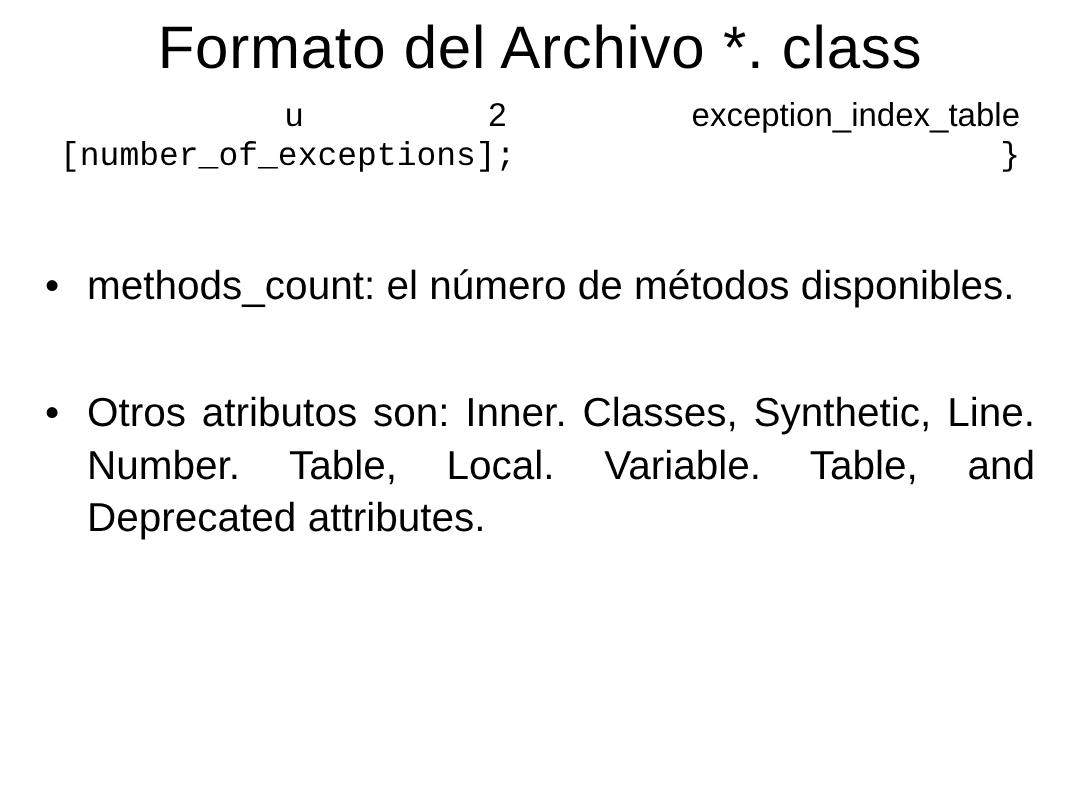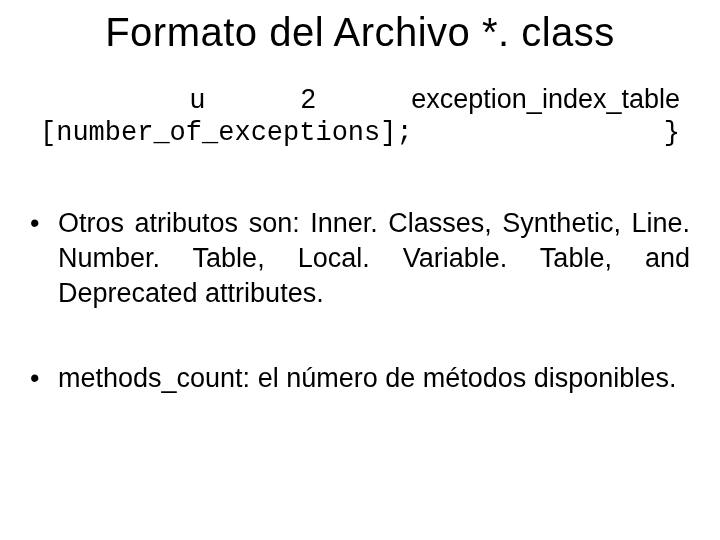--- a/index.html
+++ b/index.html
@@ -15,25 +15,25 @@
     width: 720px;
     height: 540px;
     box-sizing: border-box;
     padding: 10px 30px 20px 30px;
     position: relative;
   }
   .title {
     text-align: center;
     font-size: 40px;
     font-weight: normal;
-    margin: 0 0 28px 0;
+    margin: 0 0 8px 0;
     letter-spacing: 0.5px;
   }
   .code-block {
-    font-size: 27px;
+    font-size: 22px;
     text-align: justify;
     text-align-last: justify;
     margin: 0 10px 0 10px;
     line-height: 1.25;
   }
   .code-line1 {
     display: block;
     padding-left: 150px;
   }
   .code-line2 {
@@ -68,17 +68,17 @@
 <div class="slide">
 
   <h1 class="title">Formato del Archivo *. class</h1>
 
   <div class="code-block">
     <span class="code-line1">u 2 exception_index_table</span>
     <span class="code-line2">[number_of_exceptions]; }</span>
   </div>
 
   <ul class="bullet-list">
+    <li>methods_count: el número de métodos disponibles.</li>
     <li>Otros atributos son: Inner. Classes, Synthetic, Line. Number. Table, Local. Variable. Table, and Deprecated attributes.</li>
-    <li>methods_count: el número de métodos disponibles.</li>
   </ul>
 
 </div>
 
 </body></html>

